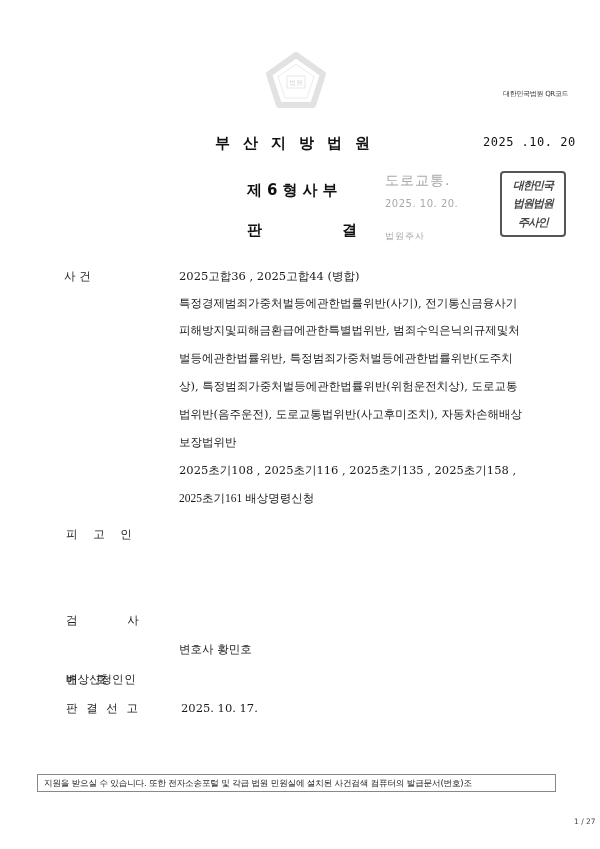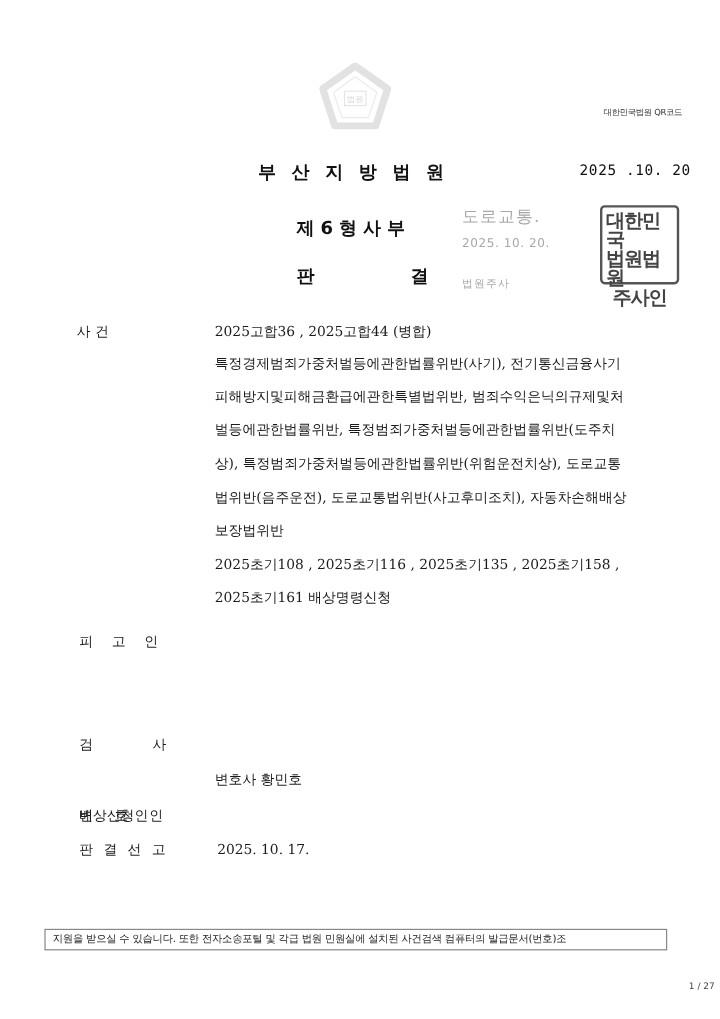--- a/index.html
+++ b/index.html
@@ -83,25 +83,26 @@
       box-sizing: border-box;
       padding: 3px;
       display: grid;
       grid-template-rows: repeat(3, 1fr);
     }
     .seal-row {
       display: flex;
       justify-content: space-around;
       align-items: center;
       font-family: "DejaVu Sans", sans-serif;
-      font-size: 16px;
+      font-size: 11px;
       font-weight: bold;
       color: #444;
       line-height: 1;
       letter-spacing: -1px;
+      font-style: italic;
     }
 
     
     .label {
       font-size: 11.5px;
       color: #1a1a1a;
       left: 64px;
     }
     .label.spread {
       width: 66px;
@@ -174,21 +175,21 @@
   <span style="display:flex;justify-content:space-between;width:66px;letter-spacing:0;">사 건</span>
 </div>
 <div class="abs content-line" style="top:269px;">2025고합36 , 2025고합44 (병합)</div>
 <div class="abs content-line" style="top:296px;">특정경제범죄가중처벌등에관한법률위반(사기),  전기통신금융사기</div>
 <div class="abs content-line" style="top:323px;">피해방지및피해금환급에관한특별법위반,  범죄수익은닉의규제및처</div>
 <div class="abs content-line" style="top:351px;">벌등에관한법률위반,  특정범죄가중처벌등에관한법률위반(도주치</div>
 <div class="abs content-line" style="top:379px;">상),  특정범죄가중처벌등에관한법률위반(위험운전치상),  도로교통</div>
 <div class="abs content-line" style="top:407px;">법위반(음주운전),  도로교통법위반(사고후미조치),  자동차손해배상</div>
 <div class="abs content-line" style="top:435px;">보장법위반</div>
 <div class="abs content-line" style="top:463px;">2025초기108 ,  2025초기116 ,  2025초기135 ,  2025초기158 ,</div>
-<div class="abs content-line" style="top:491px;">2025초기161   배상명령신청</div>
+<div class="abs content-line" style="top:491px;font-family:Liberation Serif, serif;">2025초기161   배상명령신청</div>
 
 <div class="abs label" style="top:527px;left:66px;word-spacing:12px;">피 고 인</div>
 
 <div class="abs label" style="top:613px;left:66px;word-spacing:46px;">검 사</div>
 
 <div class="abs label" style="top:672px;left:66px;word-spacing:14px;">변 호 인</div>
 <div class="abs content-line" style="top:642px;">변호사 황민호</div>
 
 <div class="abs label" style="top:672px;left:66px;">배상신청인</div>
 

